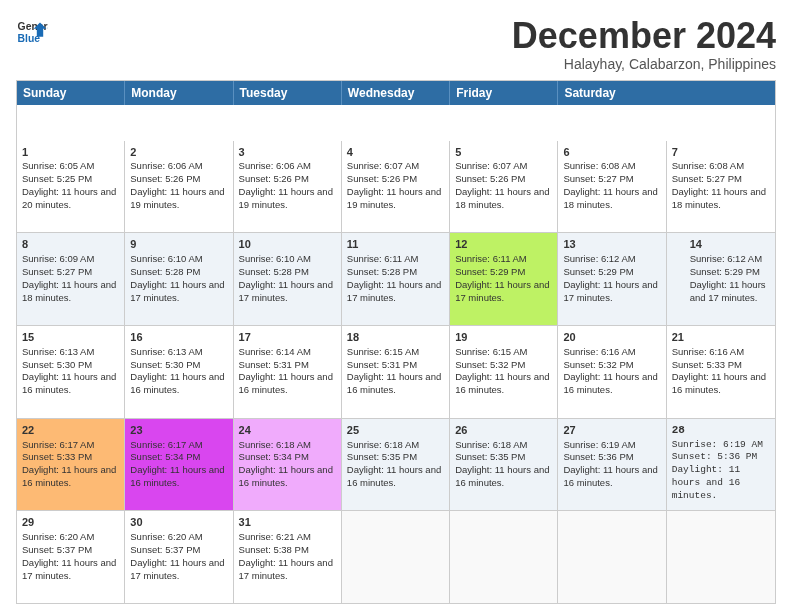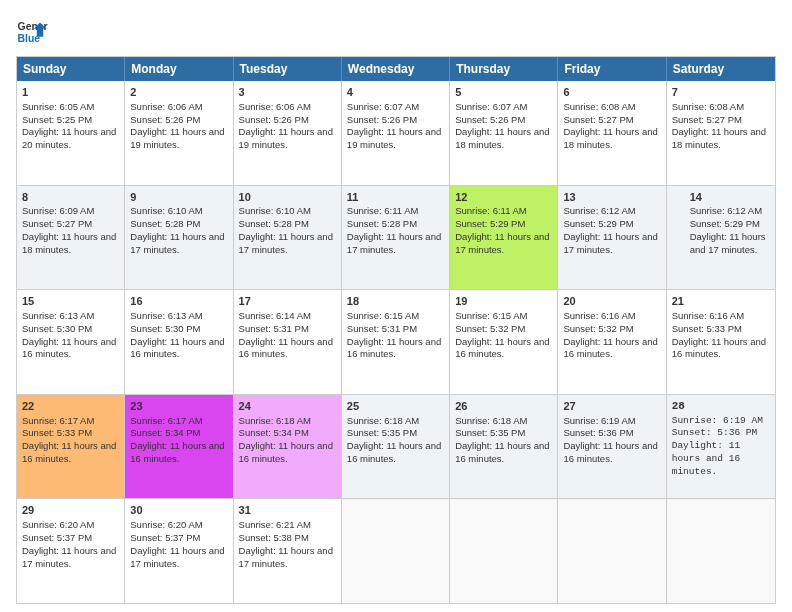--- a/index.html
+++ b/index.html
@@ -43,20 +43,21 @@
     }
     .subtitle {
       font-size: 14px;
       color: #555;
     }
     .calendar {
       flex: 1;
       display: flex;
       flex-direction: column;
       border: 1px solid #ccc;
+      gap: 36px;
     }
     .cal-header {
       display: grid;
       grid-template-columns: repeat(7, 1fr);
       background-color: #2e6da4;
     }
     .cal-header-cell {
       color: #fff;
       font-weight: bold;
       font-size: 12px;
@@ -103,29 +104,32 @@
 
 <div class="page">
   <div class="header">
     <div class="logo">
       <svg class="logo-icon" viewBox="0 0 40 40">
         <text x="2" y="18" font-size="13" font-weight="bold" fill="#333" font-family="Arial">General</text>
         <text x="2" y="32" font-size="13" font-weight="bold" fill="#1a6bb5" font-family="Arial">Blue</text>
         <polygon points="30,8 38,16 34,16 34,26 26,26 26,16 22,16" fill="#1a6bb5"></polygon>
       </svg>
     </div>
+    <div class="title-block">
+      <div class="month-title">December 2024</div>
+      <div class="subtitle">Halayhay, Calabarzon, Philippines</div>
+    </div>
   </div>
 
   <div class="calendar">
     <div class="cal-header">
       <div class="cal-header-cell">Sunday</div>
       <div class="cal-header-cell">Monday</div>
       <div class="cal-header-cell">Tuesday</div>
       <div class="cal-header-cell">Wednesday</div>
-      <div class="cal-header-cell">Thursday</div>
       <div class="cal-header-cell">Friday</div>
       <div class="cal-header-cell">Saturday</div>
     </div>
     <div class="cal-body">
 
       <div class="cal-row">
         <div class="cal-cell">
           <span class="day-num">1</span>
           <span>Sunrise: 6:05 AM</span><br>
           <span>Sunset: 5:25 PM</span><br>

